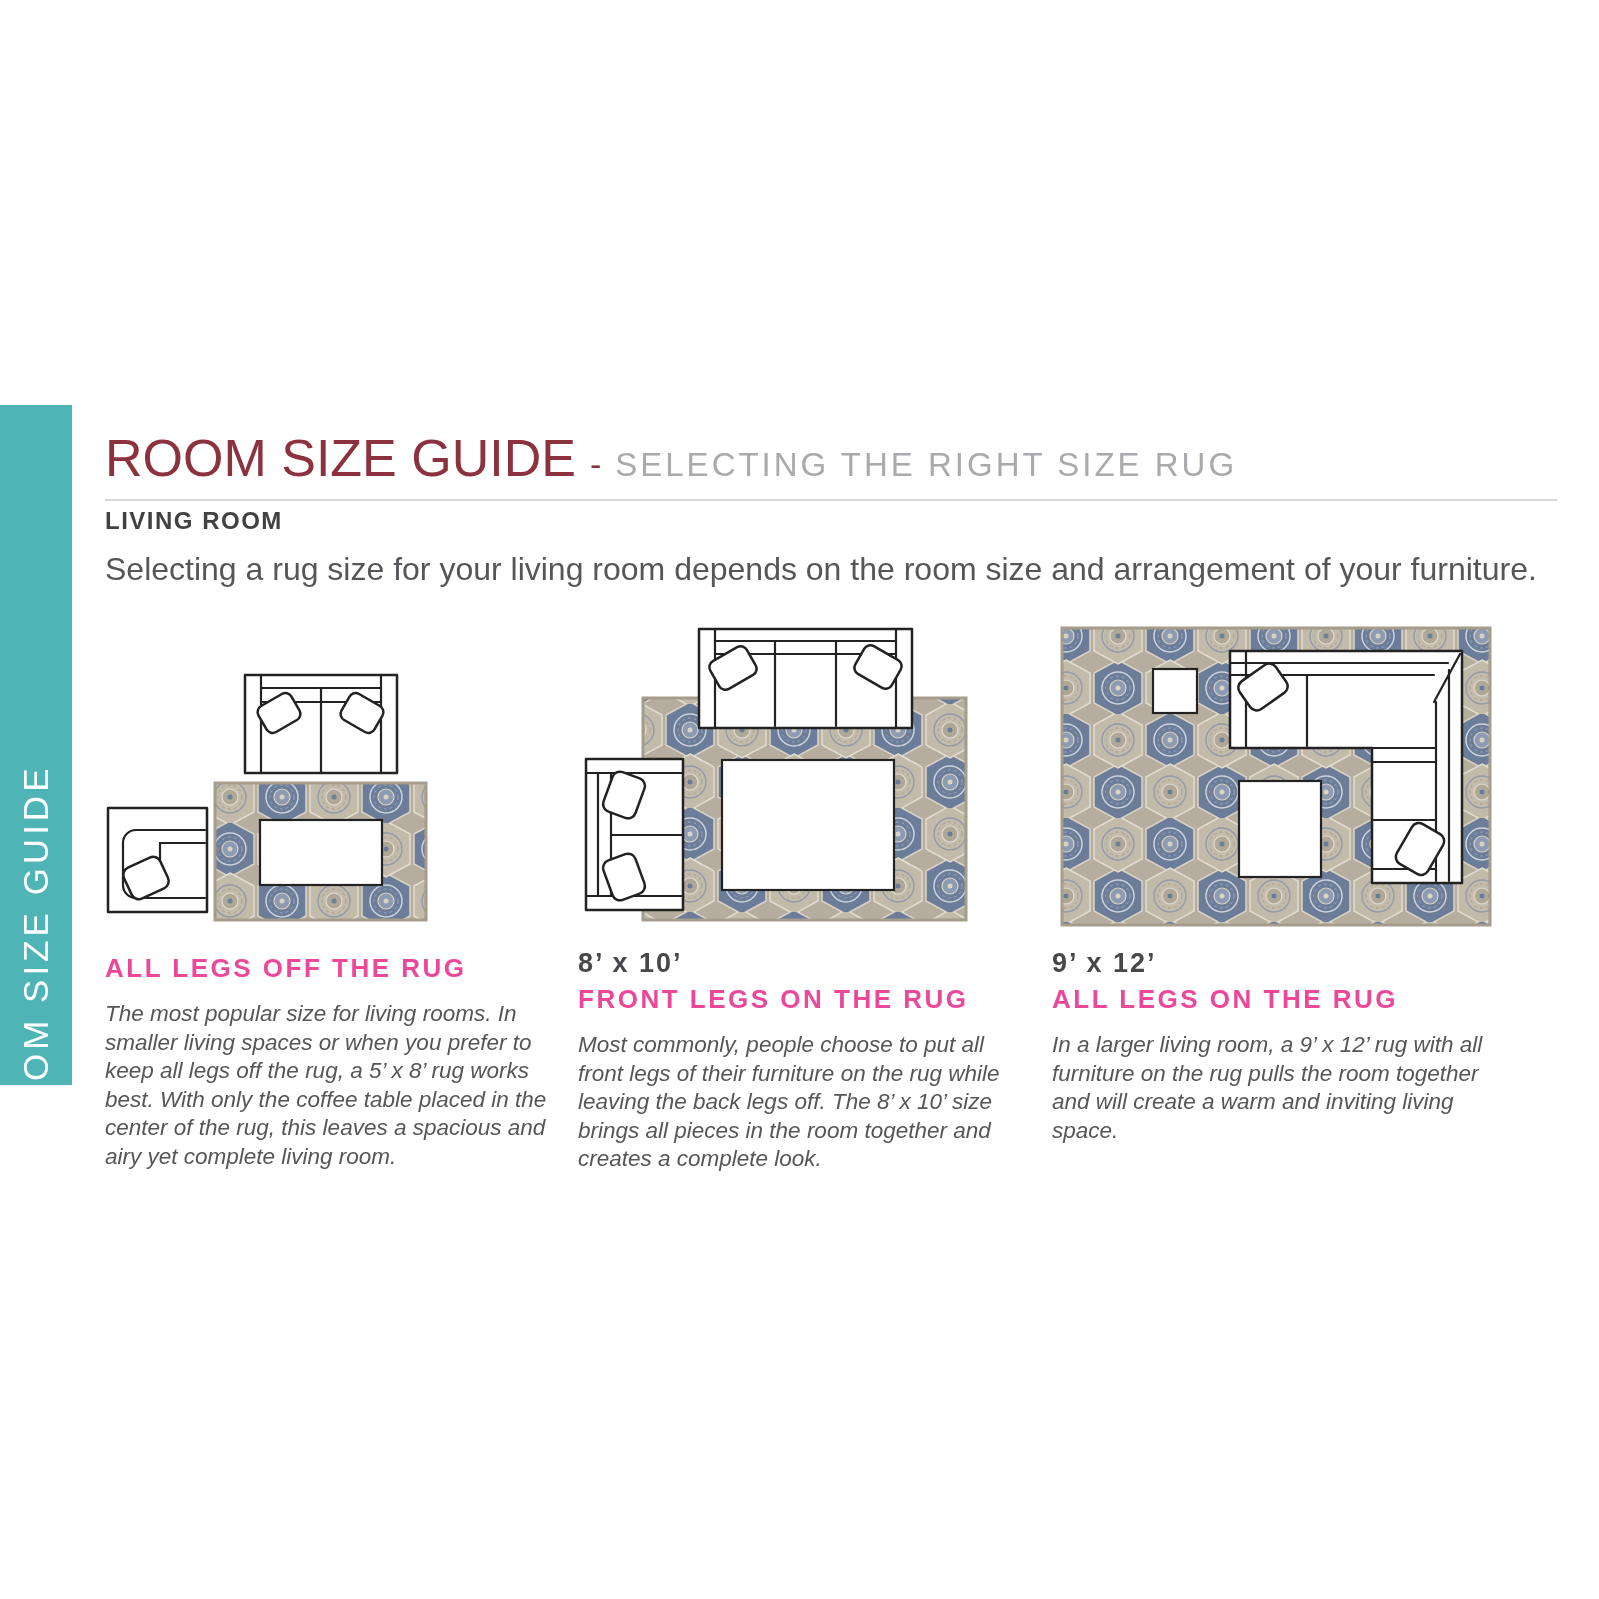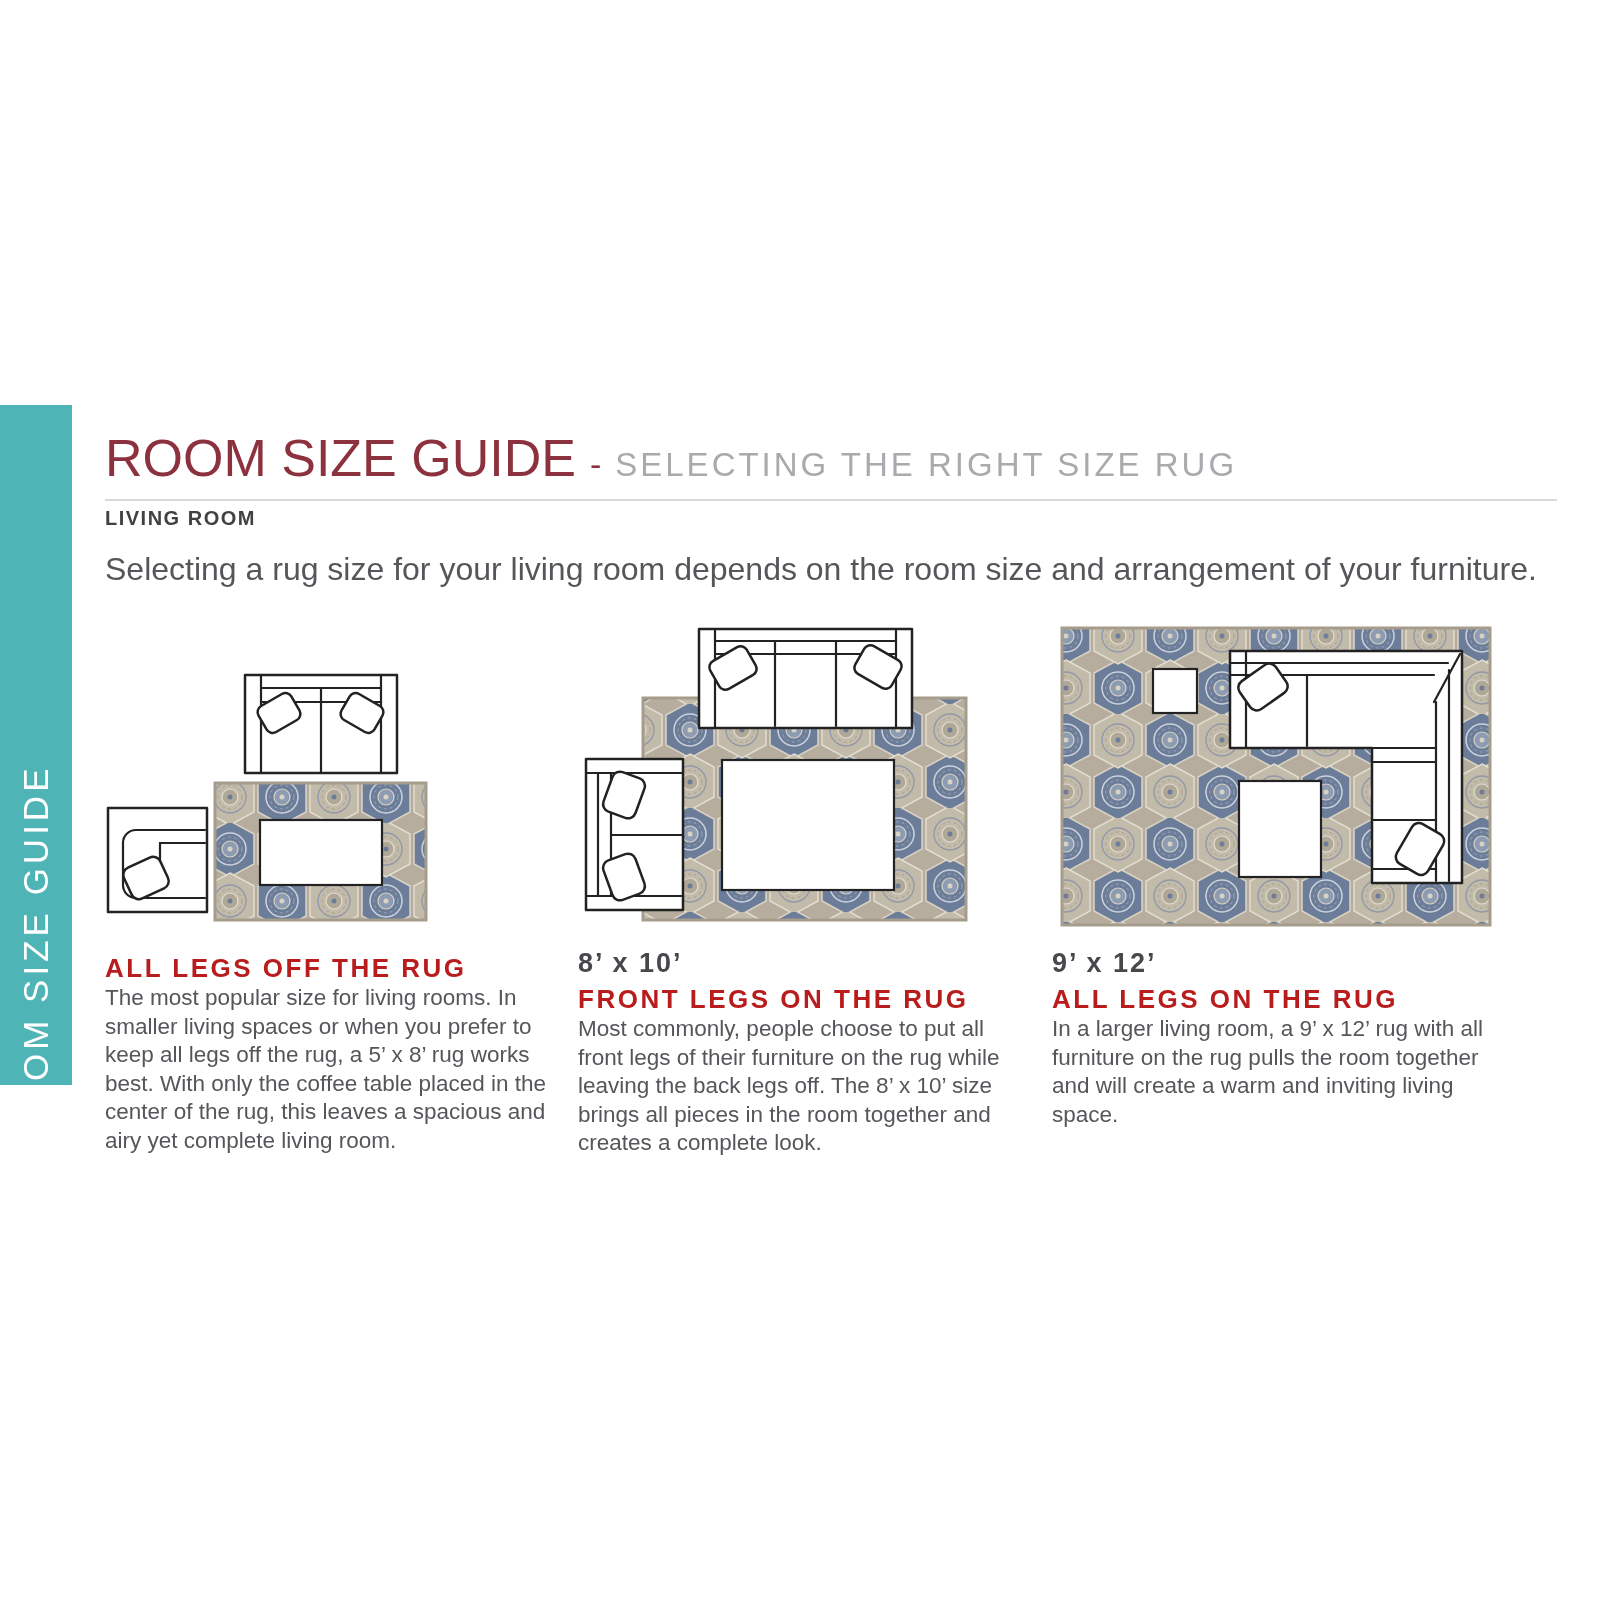--- a/index.html
+++ b/index.html
@@ -28,39 +28,39 @@
   }
   .title{color:#8c313e;font-size:52px;font-weight:400;letter-spacing:0px;}
   .separator{color:#8c313e;font-size:34px;font-weight:400;}
   .subtitle{color:#a8aaad;font-size:33px;letter-spacing:3px;font-weight:400;}
   .rule-line{
     position:absolute;left:105px;top:499px;width:1452px;height:2px;
     background:#d8d9da;
   }
   .section-heading{
     position:absolute;left:105px;top:507px;
-    color:#414144;font-size:20px;font-weight:bold;letter-spacing:1.5px;
+    color:#414144;font-size:24px;font-weight:bold;letter-spacing:1.5px;
   }
   .section-desc{
     position:absolute;left:105px;top:551px;
     color:#55565a;font-size:32px;font-weight:400;
   }
   
   .diag{position:absolute;}
   .diag1{left:100px;top:615px;}
   .diag2{left:560px;top:600px;}
   .diag3{left:1040px;top:610px;}
   
   .guide{position:absolute;top:948px;}
   .guide-1{left:105px;width:460px;}
   .guide-2{left:578px;width:430px;}
   .guide-3{left:1052px;width:450px;}
   .guide .size{color:#47484b;font-size:27px;font-weight:bold;letter-spacing:2px;}
-  .guide .rule-label{color:#b91c1c;font-size:26px;font-weight:bold;letter-spacing:2.5px;margin-top:5px;}
-  .guide .para{color:#55565a;font-size:22.5px;line-height:28.5px;font-weight:400;margin-top:0;}
+  .guide .rule-label{color:#ec4899;font-size:26px;font-weight:bold;letter-spacing:2.5px;margin-top:5px;}
+  .guide .para{color:#55565a;font-size:22.5px;line-height:28.5px;font-weight:400;margin-top:16px;font-style:italic;}
   .furn{stroke:#222222;stroke-width:2.5;fill:#ffffff;stroke-linejoin:round;stroke-linecap:round;}
   .furn-line{stroke:#222222;stroke-width:2.2;fill:none;stroke-linejoin:round;stroke-linecap:round;}
   .table-rect{fill:#ffffff;stroke:#222222;stroke-width:2.2;}
 </style>
 </head>
 <body>
 
 <div class="canvas">
 
   <div class="sidebar">

